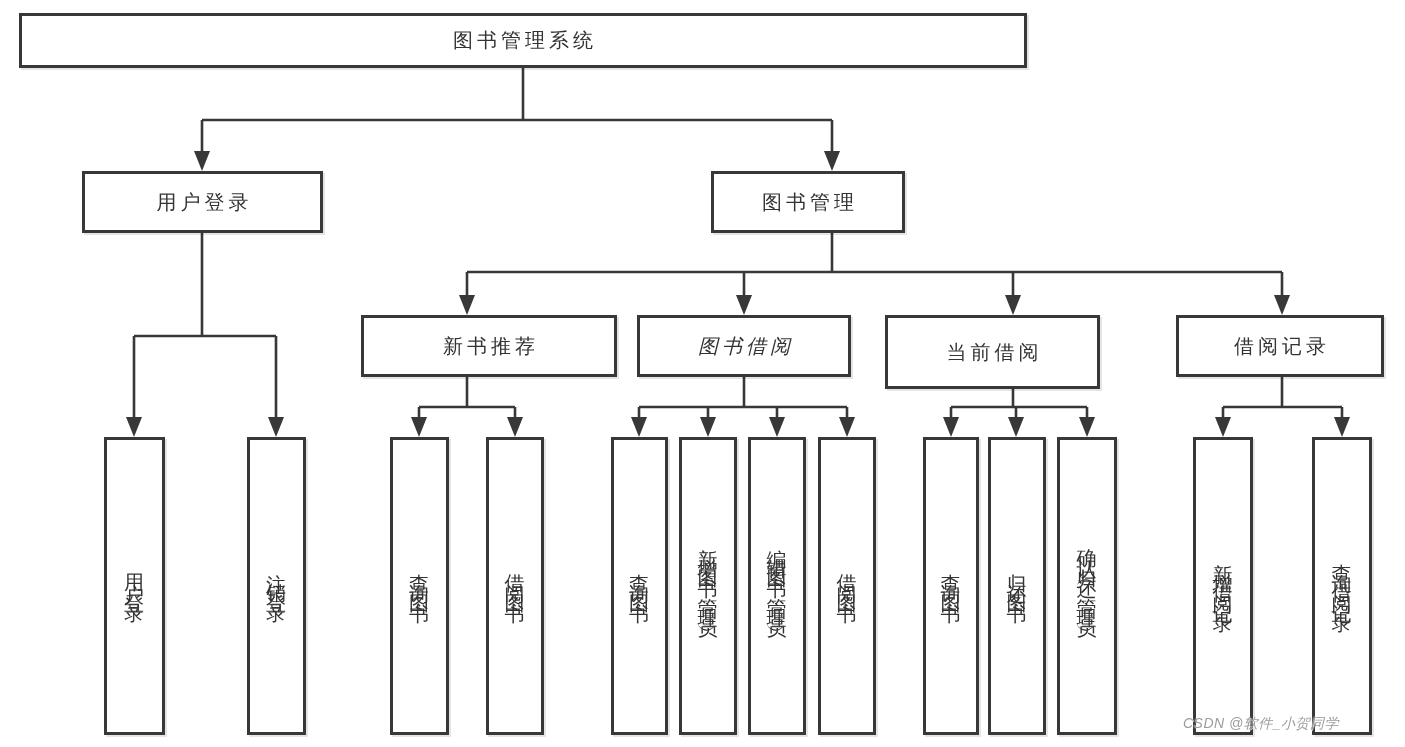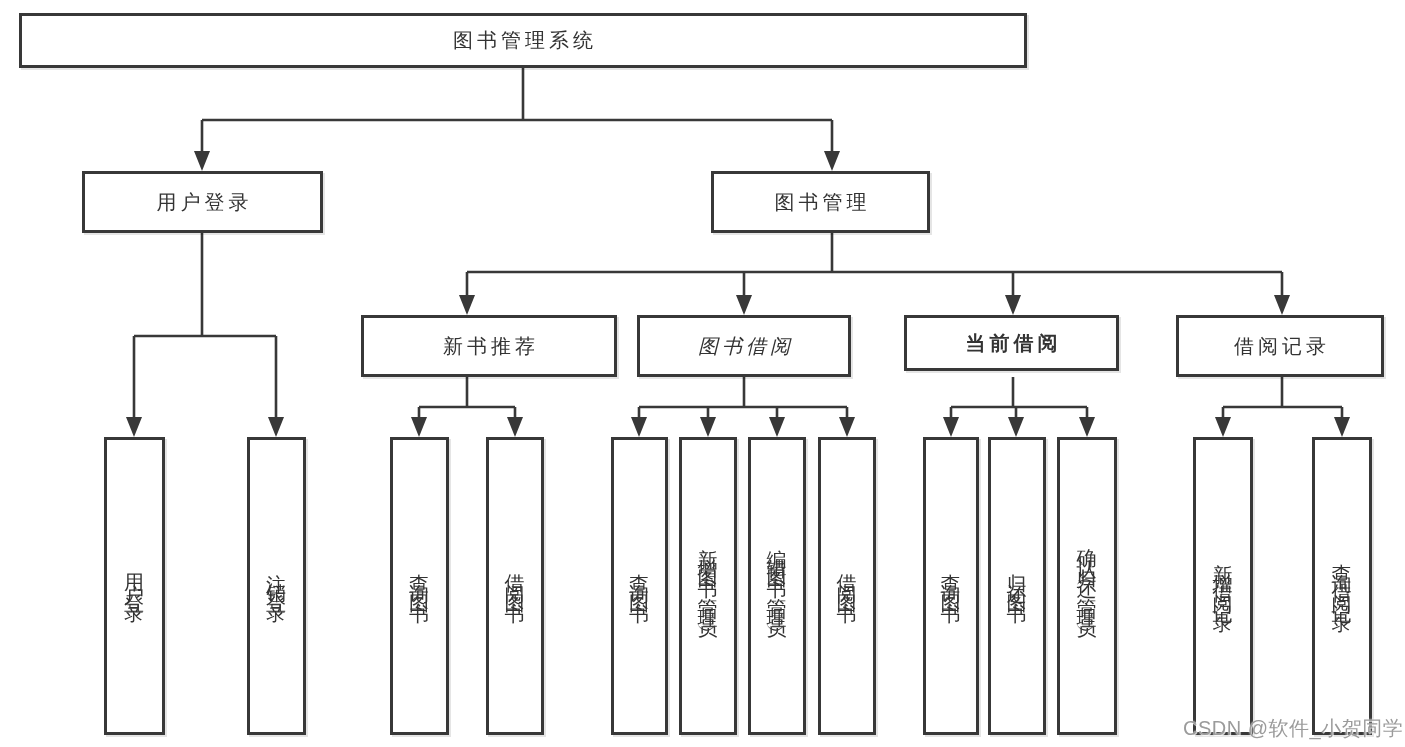--- a/index.html
+++ b/index.html
@@ -48,25 +48,26 @@
     font-size:20px;
     letter-spacing:10px;
     line-height:1;
     transform:translateY(-8px);
   }
   #watermark{
     position:absolute;
     left:1183px;top:715px;
     width:222px;
     color:var(--wm);
-    font-size:20px;
+    font-size:14px;
     letter-spacing:0.5px;
     text-shadow:0 0 2px #ffffff,1px 1px 0 rgba(255,255,255,0.7);
     white-space:nowrap;
     z-index:5;
+    font-style:italic;
   }
 </style>
 </head>
 <body>
 
 <div id="stage">
 
   <svg id="connectors" viewBox="0 0 1405 747" xmlns="http://www.w3.org/2000/svg">
 
     <path d="M523 68 V120"></path>
@@ -125,25 +126,25 @@
     <path d="M1223 407 H1342"></path>
     <path d="M1223 407 V419"></path>
       <polygon points="1215,417 1231,417 1223,437"></polygon>
     <path d="M1342 407 V419"></path>
       <polygon points="1334,417 1350,417 1342,437"></polygon>
   </svg>
 
   <div class="node" style="left:19px;top:13px;width:1008px;height:55px;">图书管理系统</div>
 
   <div class="node" style="left:82px;top:171px;width:241px;height:62px;">用户登录</div>
-  <div class="node" style="left:711px;top:171px;width:219px;height:62px;">图书管理</div>
+  <div class="node" style="left:711px;top:171px;width:194px;height:62px;">图书管理</div>
 
   <div class="node" style="left:361px;top:315px;width:256px;height:62px;">新书推荐</div>
   <div class="node" style="left:637px;top:315px;width:214px;height:62px;font-style:italic;">图书借阅</div>
-  <div class="node" style="left:904px;top:315px;width:215px;height:56px;font-weight:bold;">当前借阅</div>
+  <div class="node" style="left:885px;top:315px;width:215px;height:74px;">当前借阅</div>
   <div class="node" style="left:1176px;top:315px;width:208px;height:62px;">借阅记录</div>
 
   <div class="leaf" style="left:104px;width:61px;">
     <span class="vtext">用户登录</span>
   </div>
   <div class="leaf" style="left:247px;width:59px;">
     <span class="vtext">注销登录</span>
   </div>
   <div class="leaf" style="left:390px;width:59px;">
     <span class="vtext">查询图书</span>

